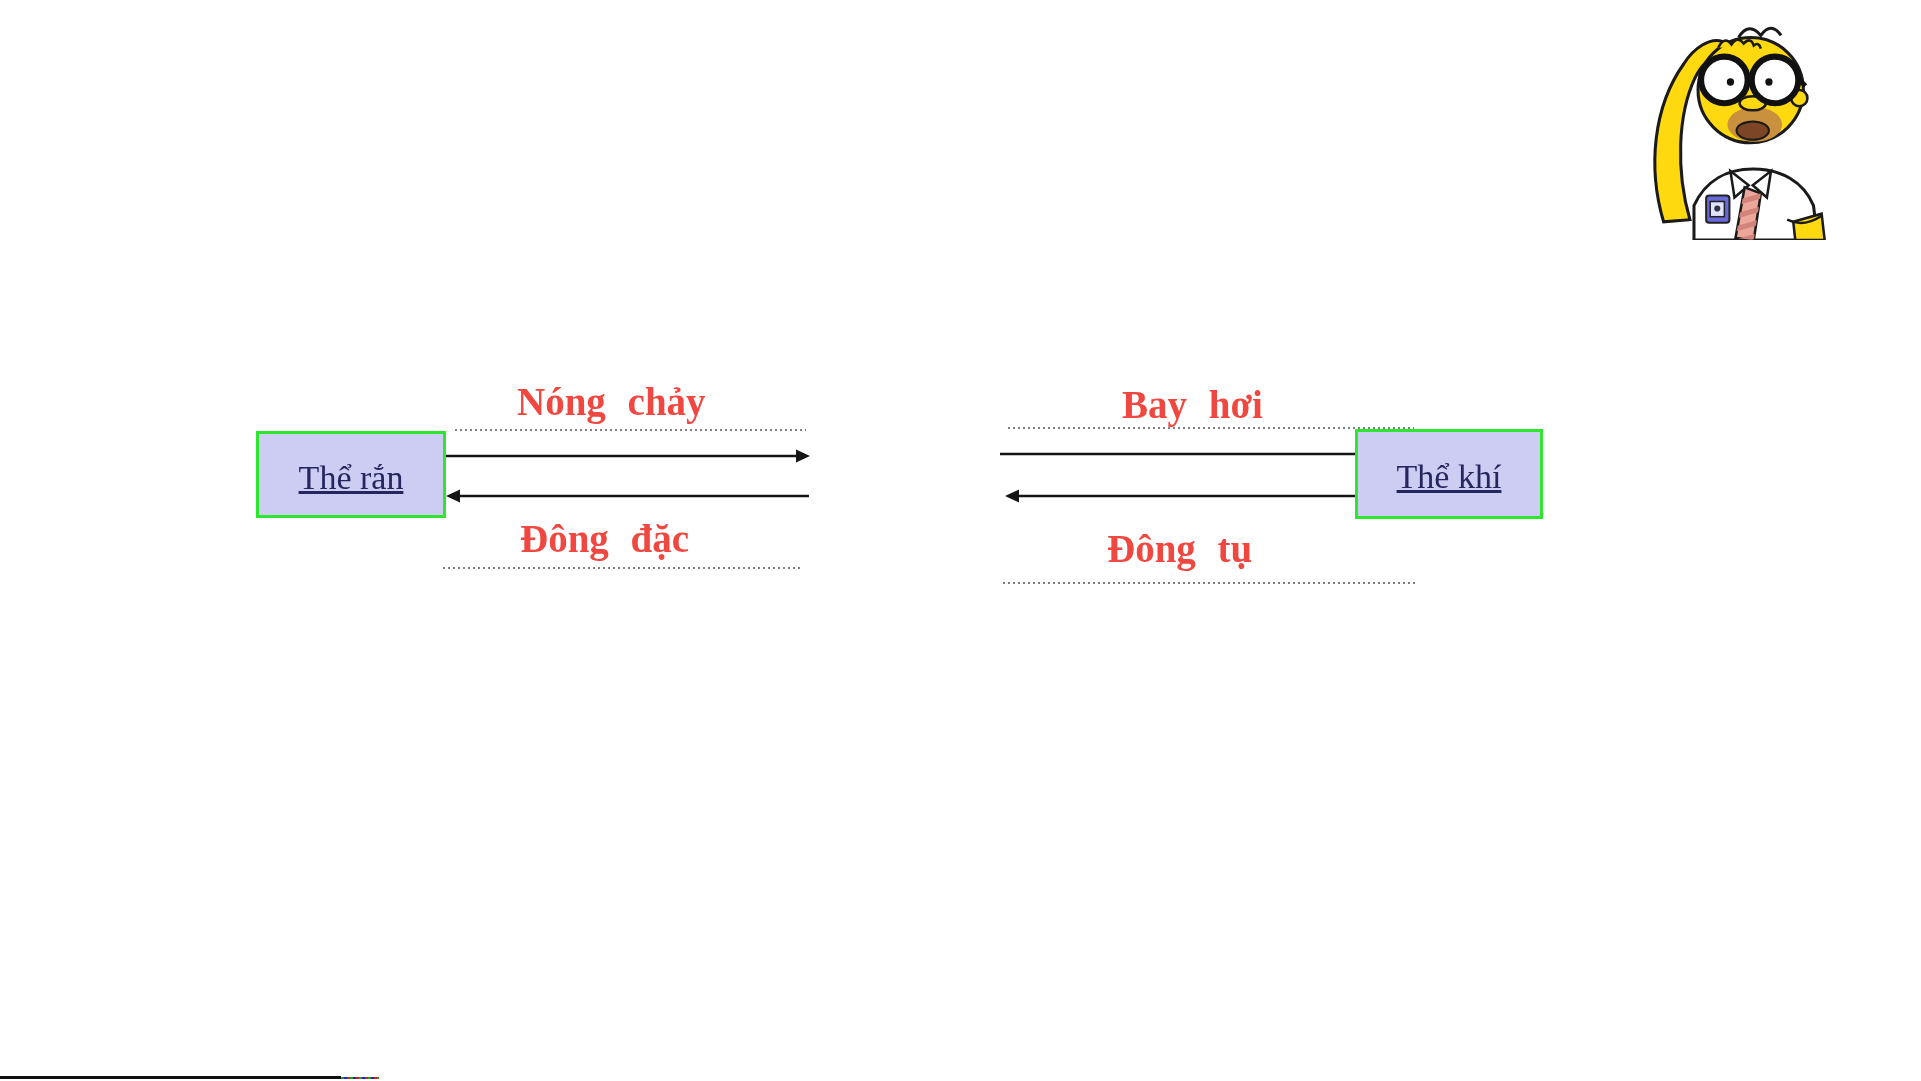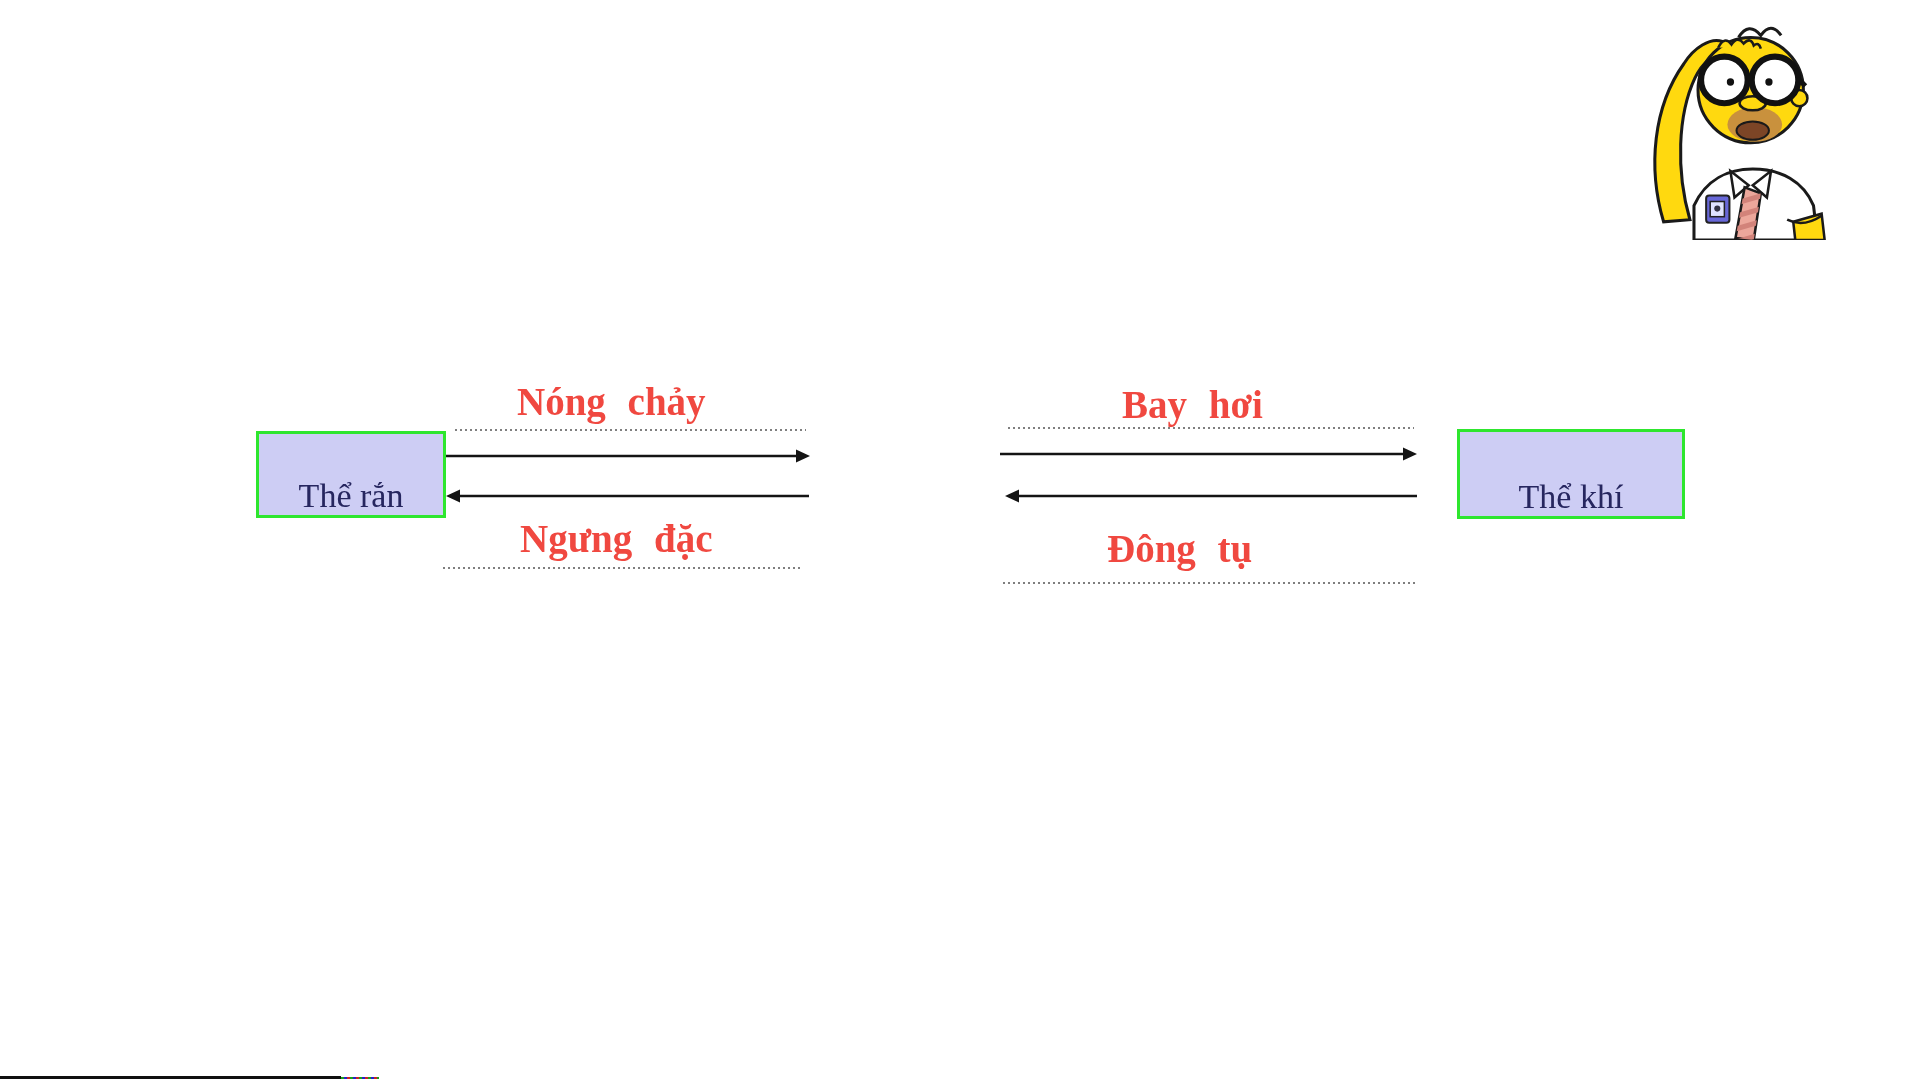--- a/index.html
+++ b/index.html
@@ -8,32 +8,33 @@
     background:#ffffff;
     position:relative;
     overflow:hidden;
     font-family:"Liberation Serif", serif;
   }
   .stage { position:absolute; left:0; top:0; width:1921px; height:1081px; }
 
   
   .node {
     position:absolute;
-    display:flex; align-items:flex-end; justify-content:center;
+    display:flex; align-items:center; justify-content:center;
     background:#cdcdf4;
     border:3px solid #2ee62e;
     color:#26265f;
     font-size:34px;
     font-family:"Liberation Serif", serif;
     box-sizing:border-box;
     padding-top:6px;
+    text-decoration:underline;
   }
   #node-solid  { left:256px;  top:431px; width:190px; height:87px; }
   #node-liquid { left:809px;  top:430px; width:191px; height:88px; }
-  #node-gas    { left:1457px; top:429px; width:228px; height:90px; }
+  #node-gas    { left:1355px; top:429px; width:188px; height:90px; }
 
   
   .red-label {
     position:absolute;
     color:#f04840;
     font-family:"Liberation Serif", serif;
     font-weight:bold; 
     font-size:39px; line-height:42px;
     word-spacing:12px; white-space:nowrap;
   }
@@ -93,21 +94,21 @@
   </svg>
 
   <div class="node" id="node-solid">
     <span>Thể rắn</span>
   </div>
   <div class="node" id="node-gas">
     <span>Thể khí</span>
   </div>
 
   <div class="red-label" id="label-melting">Nóng chảy</div>
-  <div class="red-label" id="label-freezing">Ngưng đặc</div>
+  <div class="red-label" id="label-freezing">Đông đặc</div>
   <div class="red-label" id="label-evaporation">Bay hơi</div>
   <div class="red-label" id="label-condensation">Đông tụ</div>
 
   <svg id="homer" viewBox="0 0 200 232" xmlns="http://www.w3.org/2000/svg">
 
     <path d="M60,232 L60,198 C72,172 94,162 118,162 C146,162 168,174 178,198 L182,232 Z" fill="#ffffff" stroke="#1a1a1a" stroke-width="3"></path>
 
     <path d="M158,214 L186,206 L189,232 L160,232 Z" fill="#ffd90f" stroke="#1a1a1a" stroke-width="2.5"></path>
     <path d="M152,212 q16,8 34,-4" fill="none" stroke="#1a1a1a" stroke-width="2.5"></path>
 

